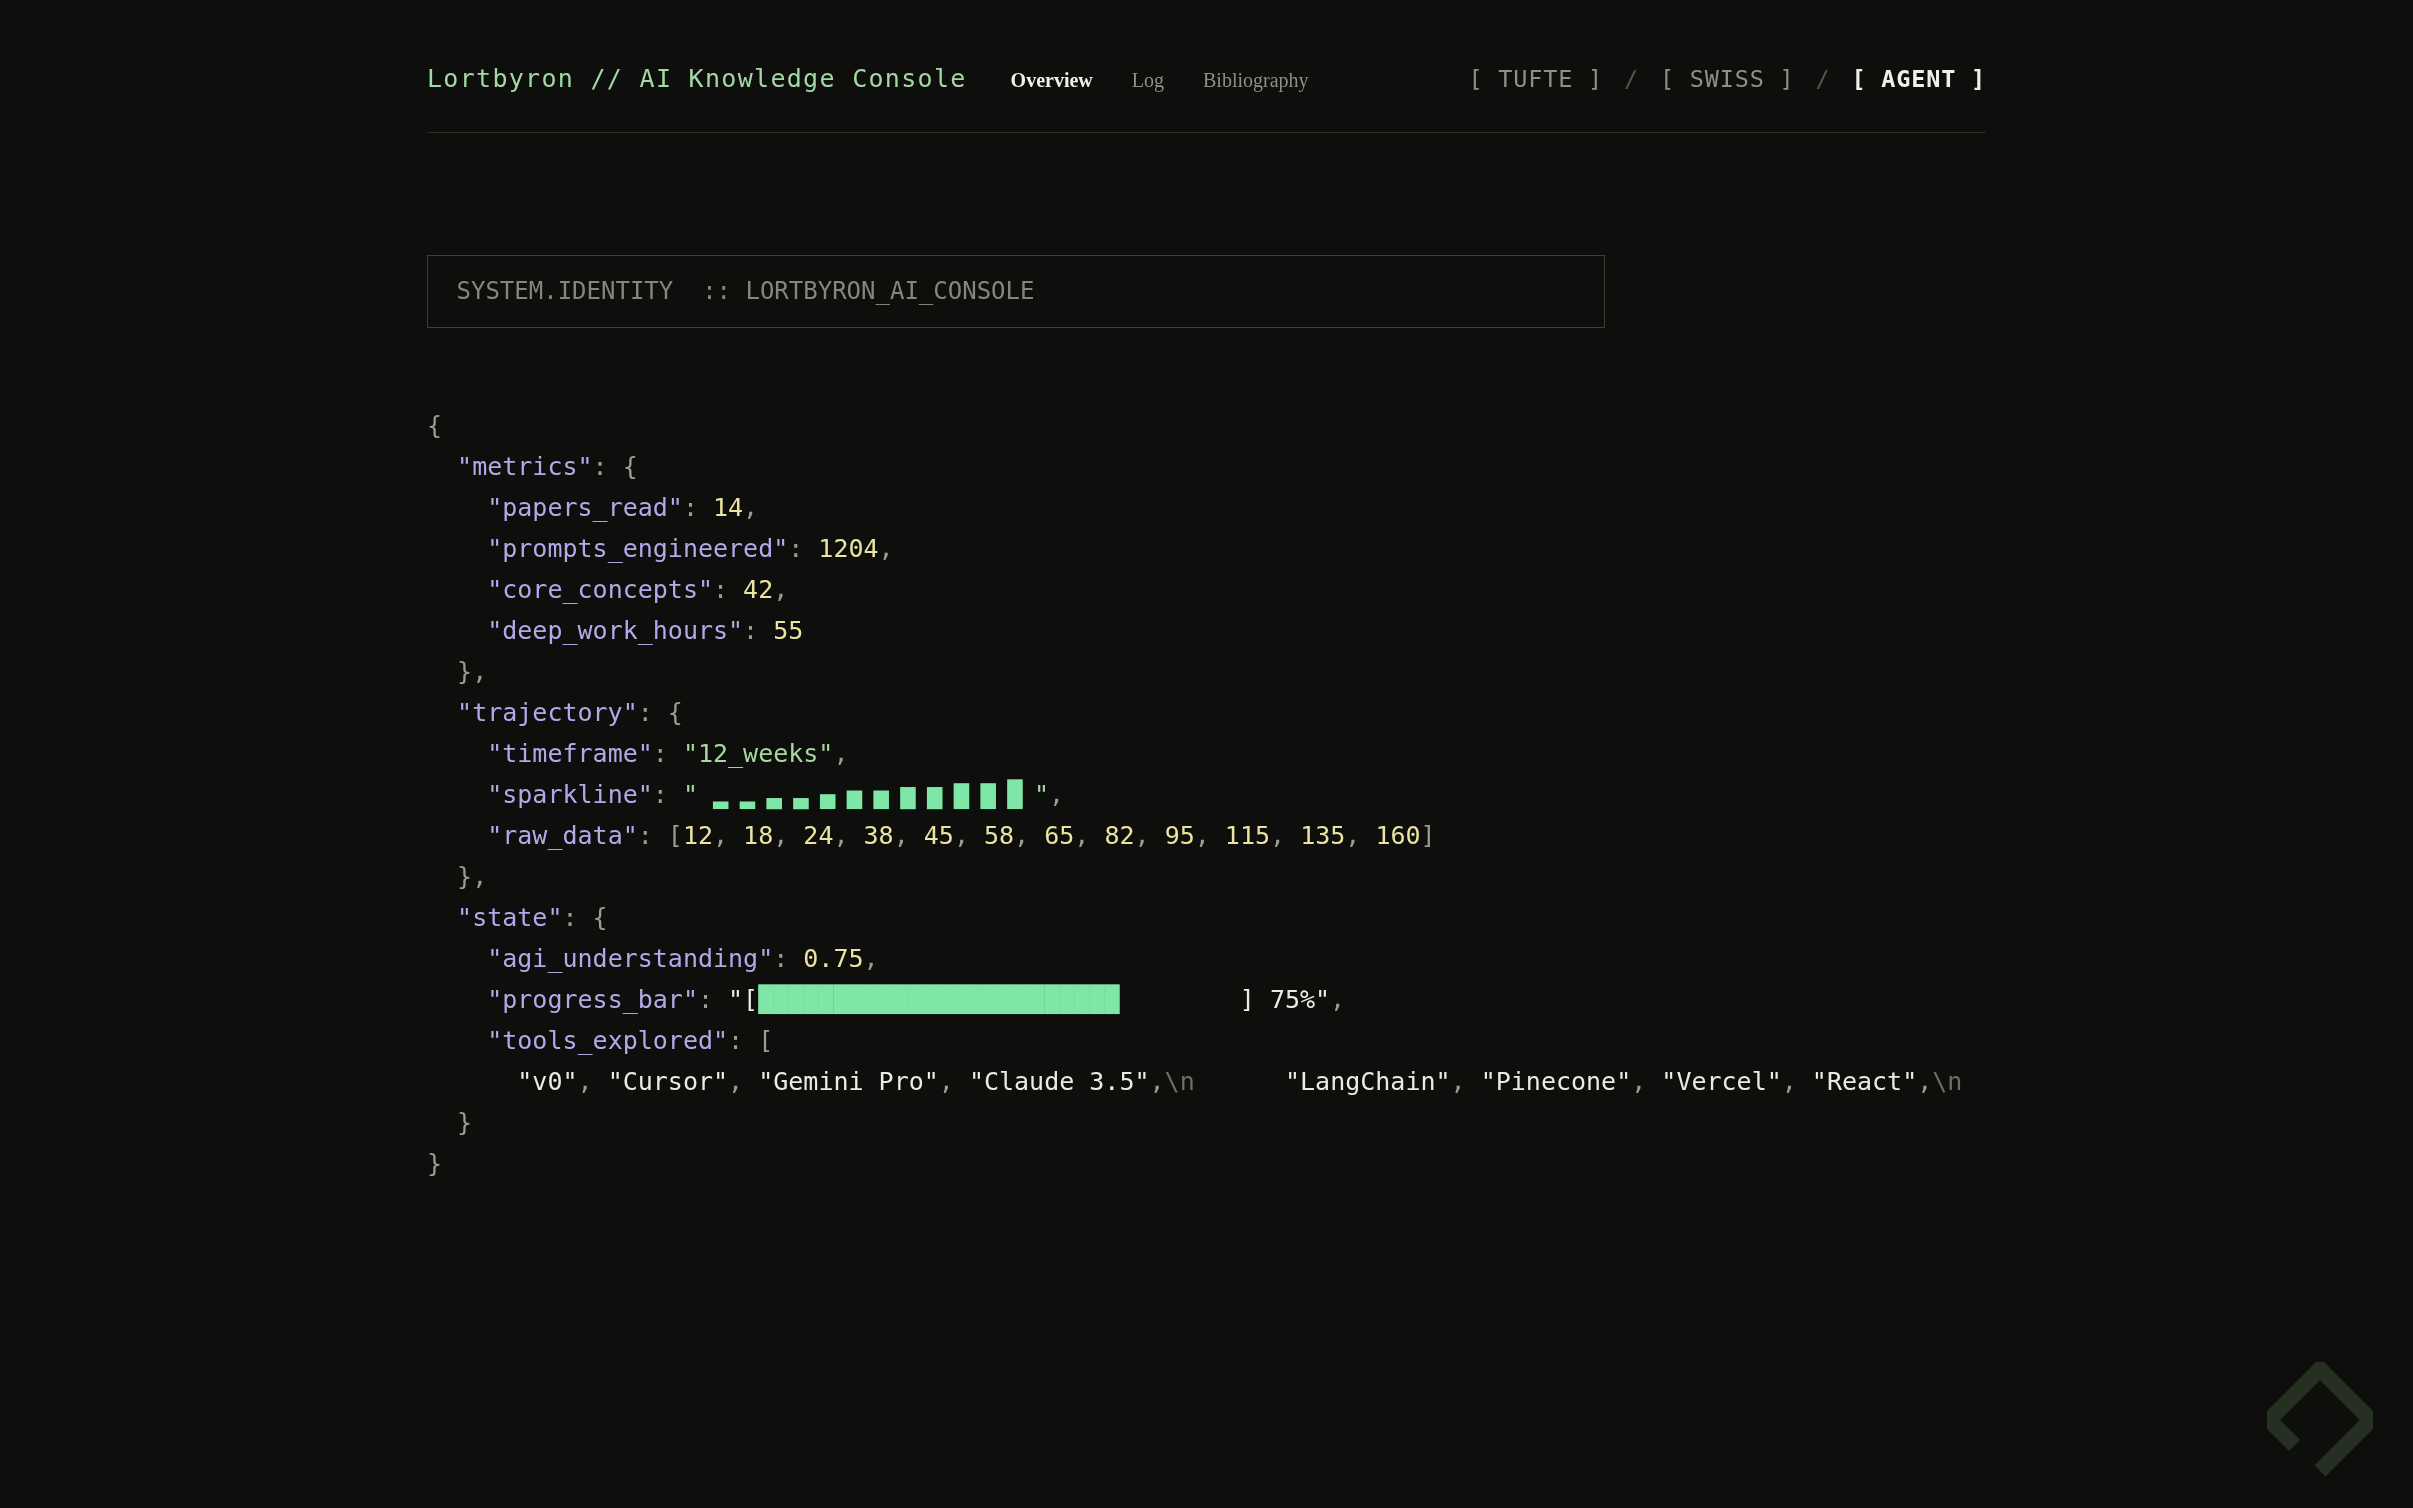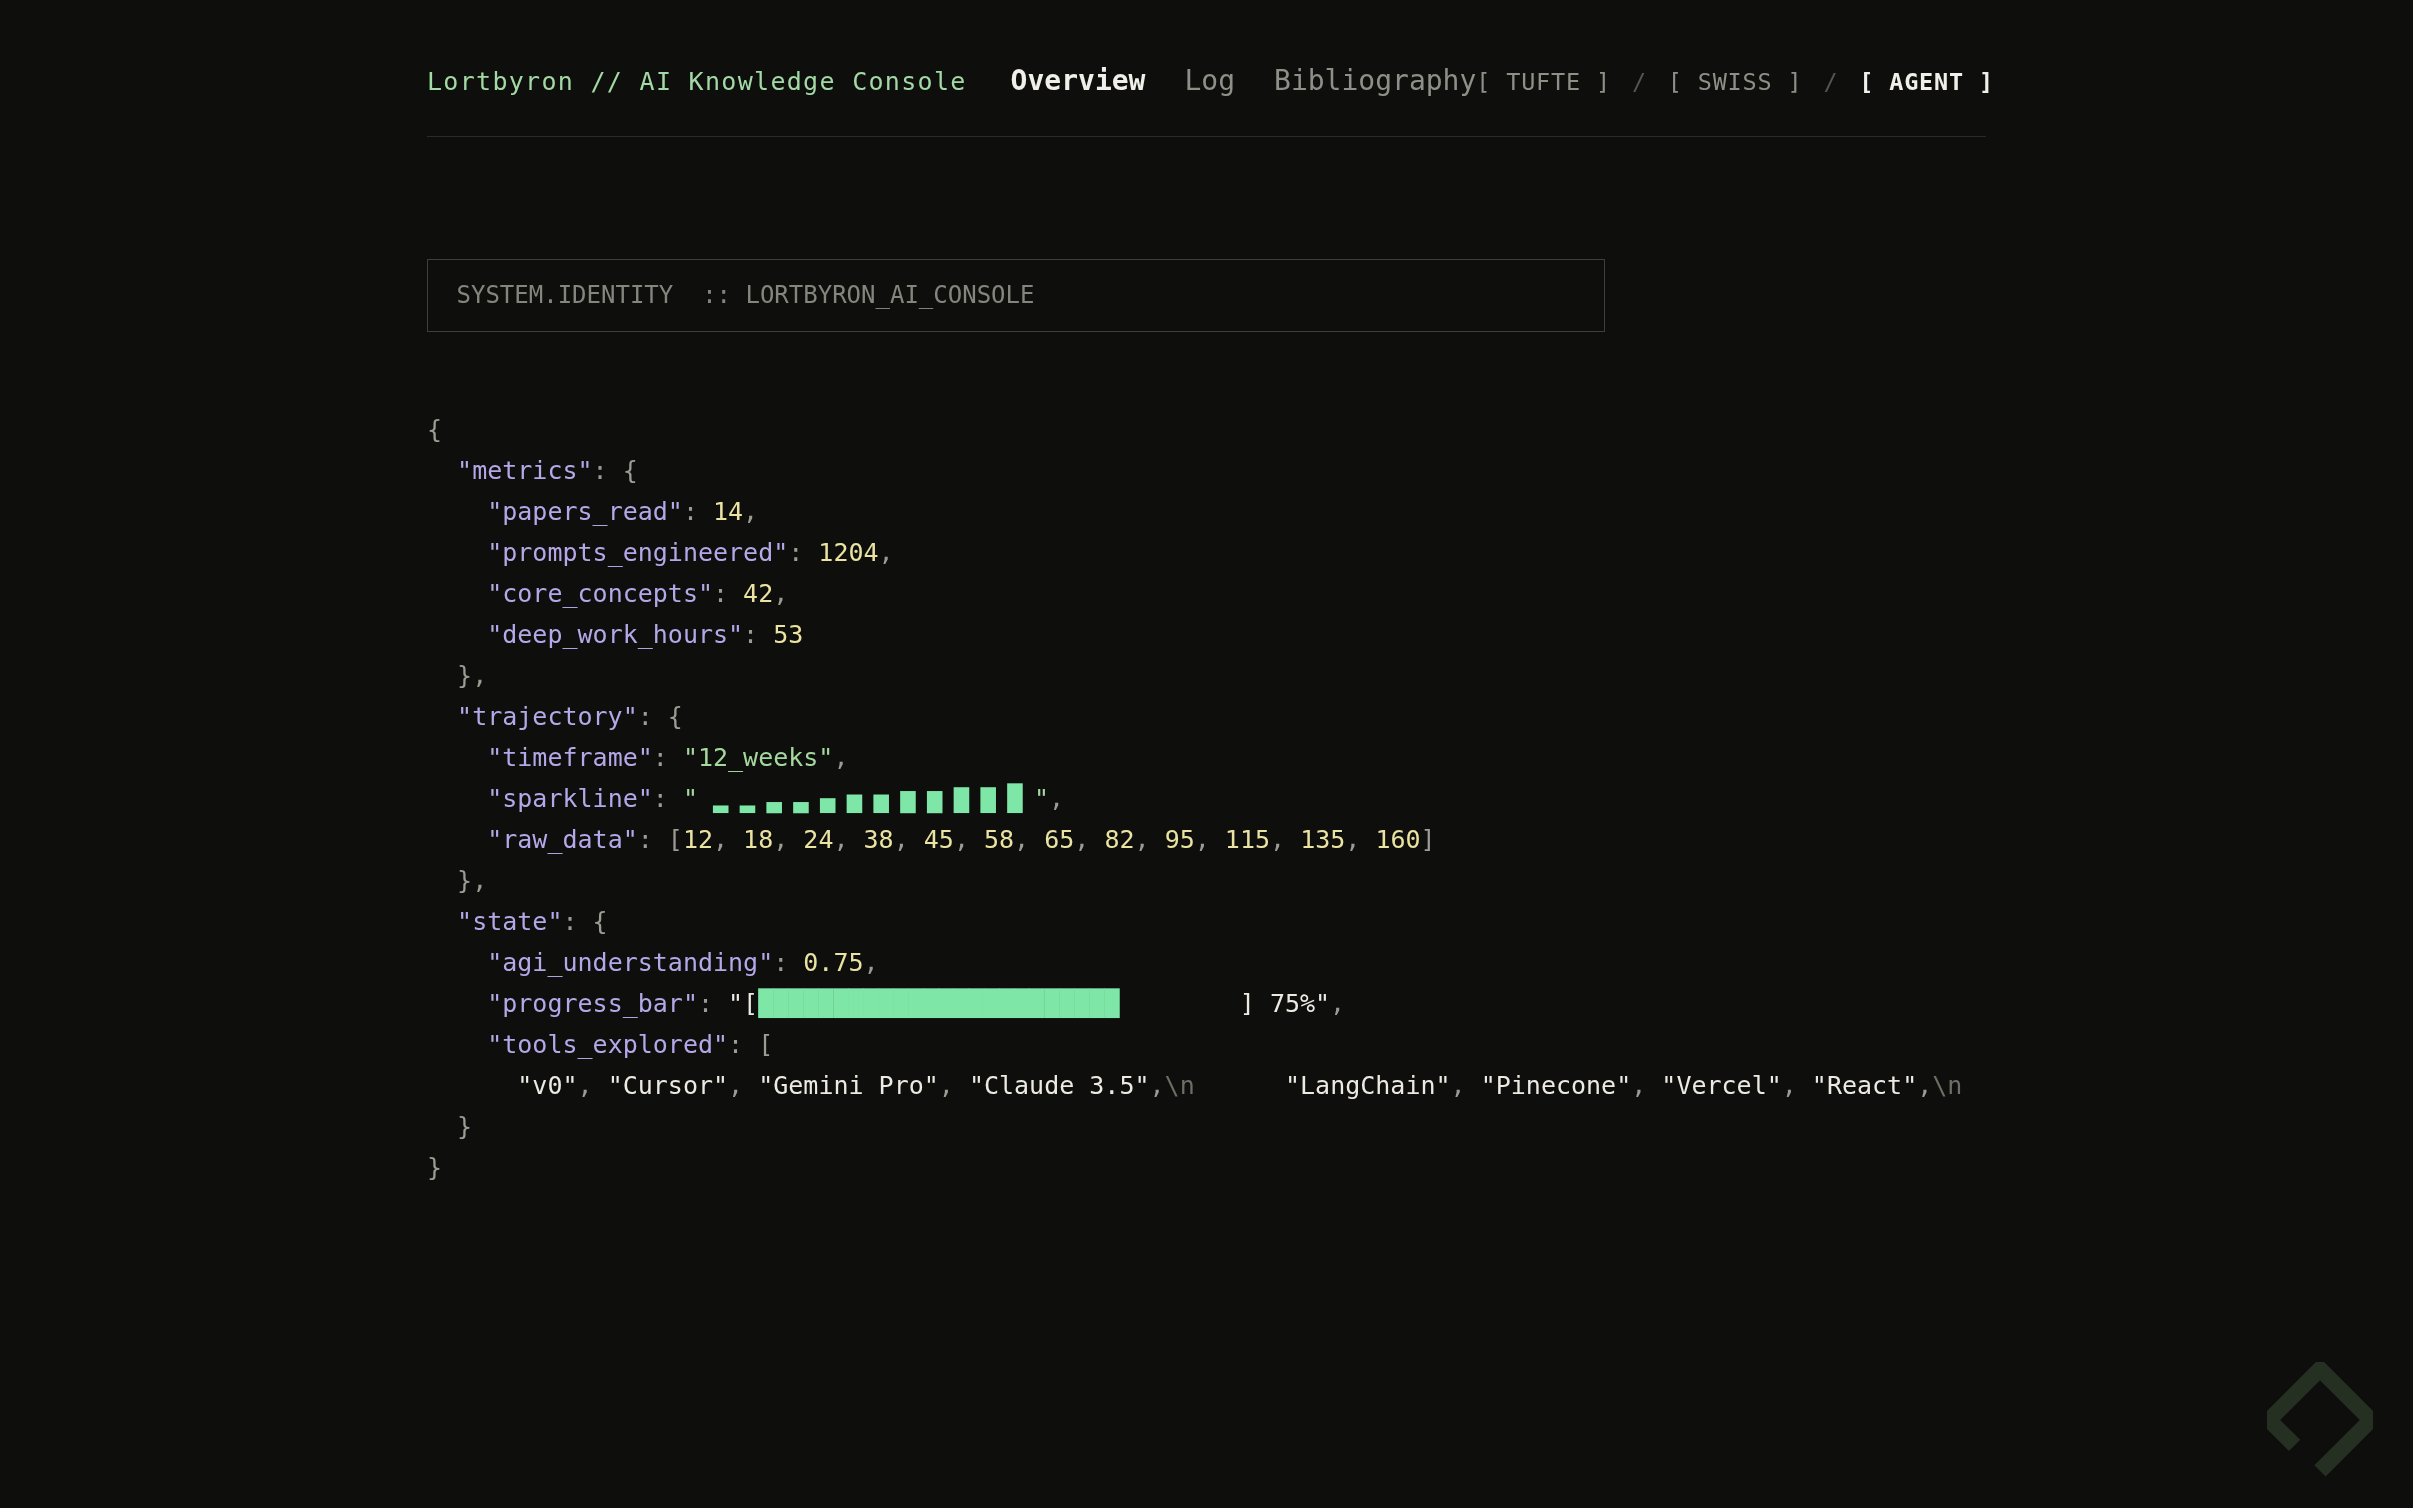--- a/index.html
+++ b/index.html
@@ -10,21 +10,21 @@
     position:relative;
     overflow:hidden;
     color:#9c9c94;
   }
   .container { width:1559px; margin:0 auto; padding-top:64px; }
 
   
   .header { display:flex; align-items:baseline; }
   .brand { color:#a3d9a5; font-size:25px; letter-spacing:1.3px; white-space:pre; }
   .tabs { display:flex; gap:39px; margin-left:44px; }
-  .tab { color:#8f8f88; font-size:28px; cursor:pointer; }
+  .tab { color:#8f8f88; font-size:20px; cursor:pointer;font-family:Liberation Serif, serif; }
   .tab.active { color:#f0efe9; font-weight:bold; }
   .themes { margin-left:auto; display:flex; gap:21px; font-size:23.5px; align-items:baseline; letter-spacing:0.8px; }
   .theme { color:#8f8f88; cursor:pointer; white-space:pre; }
   .theme.active { color:#f0efe9; font-weight:bold; }
   .theme-sep { color:#55554f; }
   .rule { border:none; border-top:0.8px solid #2b2b28; margin-top:39px; }
 
   
   .sysbox {
     margin-top:122px;
@@ -88,21 +88,21 @@
   <div class="sysbox">
       <div class="sys-row"><span class="sys-label">SYSTEM.IDENTITY</span><span>:: LORTBYRON_AI_CONSOLE</span></div>
     </div>
 
   <div class="code">
       <div class="line"><span class="c-g">{</span></div>
       <div class="line"><span class="c-g">  </span><span class="c-k">"metrics"</span><span class="c-g">: {</span></div>
       <div class="line"><span class="c-g">    </span><span class="c-k">"papers_read"</span><span class="c-g">: </span><span class="c-n">14</span><span class="c-g">,</span></div>
       <div class="line"><span class="c-g">    </span><span class="c-k">"prompts_engineered"</span><span class="c-g">: </span><span class="c-n">1204</span><span class="c-g">,</span></div>
       <div class="line"><span class="c-g">    </span><span class="c-k">"core_concepts"</span><span class="c-g">: </span><span class="c-n">42</span><span class="c-g">,</span></div>
-      <div class="line"><span class="c-g">    </span><span class="c-k">"deep_work_hours"</span><span class="c-g">: </span><span class="c-n">53</span></div>
+      <div class="line"><span class="c-g">    </span><span class="c-k">"deep_work_hours"</span><span class="c-g">: </span><span class="c-n">55</span></div>
       <div class="line"><span class="c-g">  },</span></div>
       <div class="line"><span class="c-g">  </span><span class="c-k">"trajectory"</span><span class="c-g">: {</span></div>
       <div class="line"><span class="c-g">    </span><span class="c-k">"timeframe"</span><span class="c-g">: </span><span class="c-s">"12_weeks"</span><span class="c-g">,</span></div>
       <div class="line"><span class="c-g">    </span><span class="c-k">"sparkline"</span><span class="c-g">: </span><span class="c-s">" </span><span class="c-p">▂▂▃▃▄▅▅▆▆▇▇█</span><span class="c-s">"</span><span class="c-g">,</span></div>
       <div class="line"><span class="c-g">    </span><span class="c-k">"raw_data"</span><span class="c-g">: [</span><span class="c-n">12</span><span class="c-g">, </span><span class="c-n">18</span><span class="c-g">, </span><span class="c-n">24</span><span class="c-g">, </span><span class="c-n">38</span><span class="c-g">, </span><span class="c-n">45</span><span class="c-g">, </span><span class="c-n">58</span><span class="c-g">, </span><span class="c-n">65</span><span class="c-g">, </span><span class="c-n">82</span><span class="c-g">, </span><span class="c-n">95</span><span class="c-g">, </span><span class="c-n">115</span><span class="c-g">, </span><span class="c-n">135</span><span class="c-g">, </span><span class="c-n">160</span><span class="c-g">]</span></div>
       <div class="line"><span class="c-g">  },</span></div>
       <div class="line"><span class="c-g">  </span><span class="c-k">"state"</span><span class="c-g">: {</span></div>
       <div class="line"><span class="c-g">    </span><span class="c-k">"agi_understanding"</span><span class="c-g">: </span><span class="c-n">0.75</span><span class="c-g">,</span></div>
       <div class="line"><span class="c-g">    </span><span class="c-k">"progress_bar"</span><span class="c-g">: </span><span class="c-w">"[</span><span class="c-m">████████████████████████</span><span class="c-w">        ] 75%"</span><span class="c-g">,</span></div>
       <div class="line"><span class="c-g">    </span><span class="c-k">"tools_explored"</span><span class="c-g">: [</span></div>

